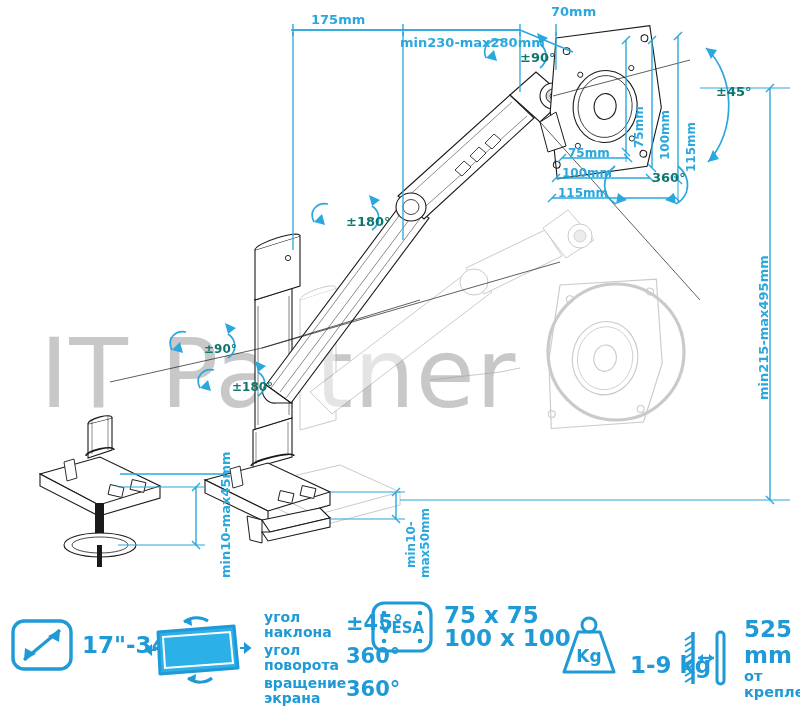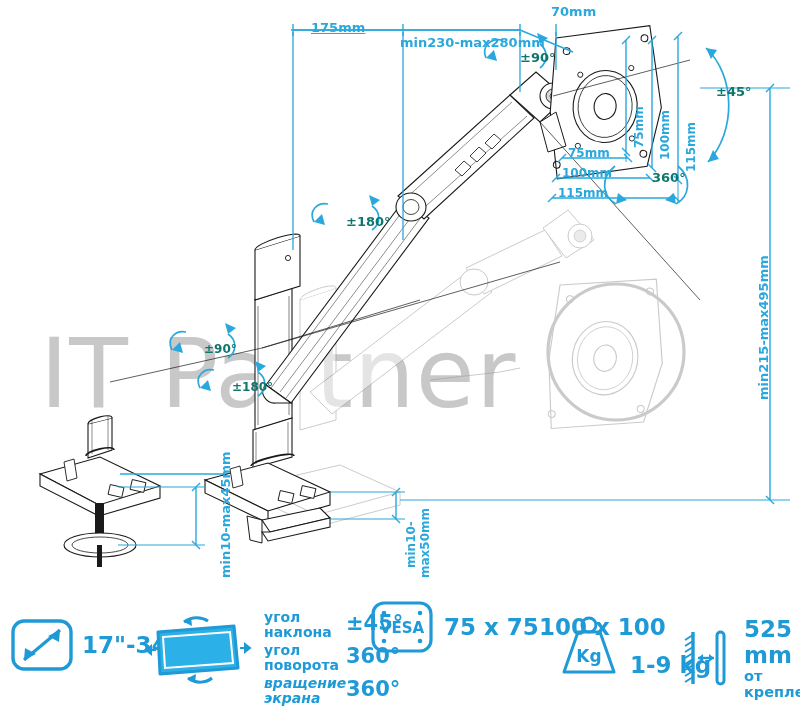--- a/index.html
+++ b/index.html
@@ -214,21 +214,21 @@
       <path d="M172,350 l8,-8 l3,11 z" fill="#2aa8dd" stroke="none"></path>
       <path d="M228,334 l-3,-11 l11,5 z" fill="#2aa8dd" stroke="none"></path>
 
       <path d="M200,388 C194,376 204,368 214,370" stroke-width="1.7"></path>
       <path d="M258,372 C267,378 267,390 258,396" stroke-width="1.7"></path>
       <path d="M200,388 l8,-8 l3,11 z" fill="#2aa8dd" stroke="none"></path>
       <path d="M258,372 l-3,-11 l11,5 z" fill="#2aa8dd" stroke="none"></path>
     </g>
   </svg>
 
-  <div class="lbl dimtxt" style="left:311px;top:20px;text-decoration:underline;">175mm</div>
+  <div class="lbl dimtxt" style="left:311px;top:12px;">175mm</div>
   <div class="lbl dimtxt" style="left:400px;top:4px;margin-top:31px;">min230-max280mm</div>
   <div class="lbl dimtxt" style="left:551px;top:4px;">70mm</div>
 
   <div class="lbl dimtxt v" style="left:632px;top:148px;transform:rotate(-90deg);font-size:12px;">75mm</div>
   <div class="lbl dimtxt v" style="left:658px;top:160px;transform:rotate(-90deg);font-size:12px;">100mm</div>
   <div class="lbl dimtxt v" style="left:684px;top:172px;transform:rotate(-90deg);font-size:12px;">115mm</div>
 
   <div class="lbl dimtxt" style="left:568px;top:146px;font-size:12px;">75mm</div>
   <div class="lbl dimtxt" style="left:562px;top:166px;font-size:12px;">100mm</div>
   <div class="lbl dimtxt" style="left:558px;top:186px;font-size:12px;">115mm</div>
@@ -280,39 +280,39 @@
           <div class="lg-ang" style="margin-left:10px;">±45°</div>
         </div>
         <div style="display:flex;align-items:flex-start;height:33px;">
           <div class="lg-ru" style="width:72px;">
             <div>угол</div>
             <div>поворота</div>
           </div>
           <div class="lg-ang" style="margin-left:10px;">360°</div>
         </div>
         <div style="display:flex;align-items:flex-start;height:33px;">
-          <div class="lg-ru" style="width:72px;font-style:italic;">
+          <div class="lg-ru" style="width:72px;">
             <div>вращение</div>
             <div>экрана</div>
           </div>
           <div class="lg-ang" style="margin-left:10px;">360°</div>
         </div>
       </div>
     </div>
 
     <div class="lg-item" style="left:370px;top:0;">
       <svg width="64" height="58">
         <rect x="3" y="5" width="58" height="48" rx="11" ry="11" fill="none" stroke="#1f9ad6" stroke-width="3.2"></rect>
         <circle cx="14" cy="15" r="2.3" fill="#1f9ad6"></circle>
         <circle cx="50" cy="15" r="2.3" fill="#1f9ad6"></circle>
         <circle cx="14" cy="43" r="2.3" fill="#1f9ad6"></circle>
         <circle cx="50" cy="43" r="2.3" fill="#1f9ad6"></circle>
         <text x="32" y="35" text-anchor="middle" fill="#1f9ad6" font-size="15" font-weight="800" font-family="DejaVu Sans, sans-serif">VESA</text>
       </svg>
-      <div style="margin-left:10px;display:flex;flex-direction:row;line-height:23px;">
+      <div style="margin-left:10px;display:flex;flex-direction:column;line-height:23px;">
         <span class="lg-txt">75 x 75</span>
         <span class="lg-txt">100 x 100</span>
       </div>
     </div>
 
     <div class="lg-item" style="left:558px;top:18px;align-items:flex-end;">
       <svg width="62" height="62">
         <circle cx="31" cy="9" r="7" fill="none" stroke="#1f9ad6" stroke-width="3"></circle>
         <path d="M20,16 L42,16 L56,56 L6,56 Z" fill="none" stroke="#1f9ad6" stroke-width="3" stroke-linejoin="round"></path>
         <text x="31" y="46" text-anchor="middle" fill="#1f9ad6" font-size="17" font-weight="800" font-family="DejaVu Sans, sans-serif">Kg</text>

